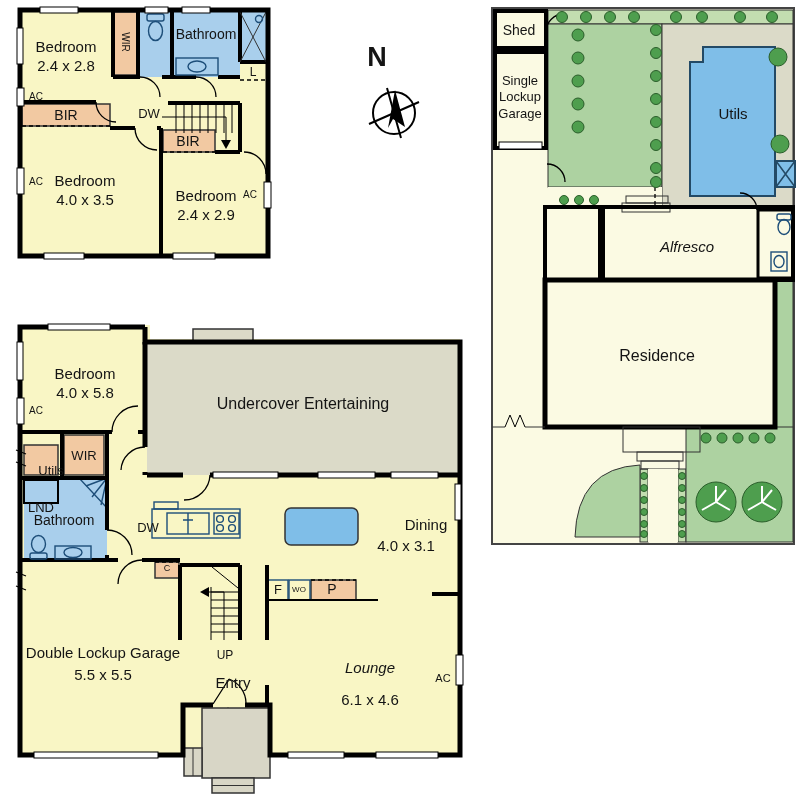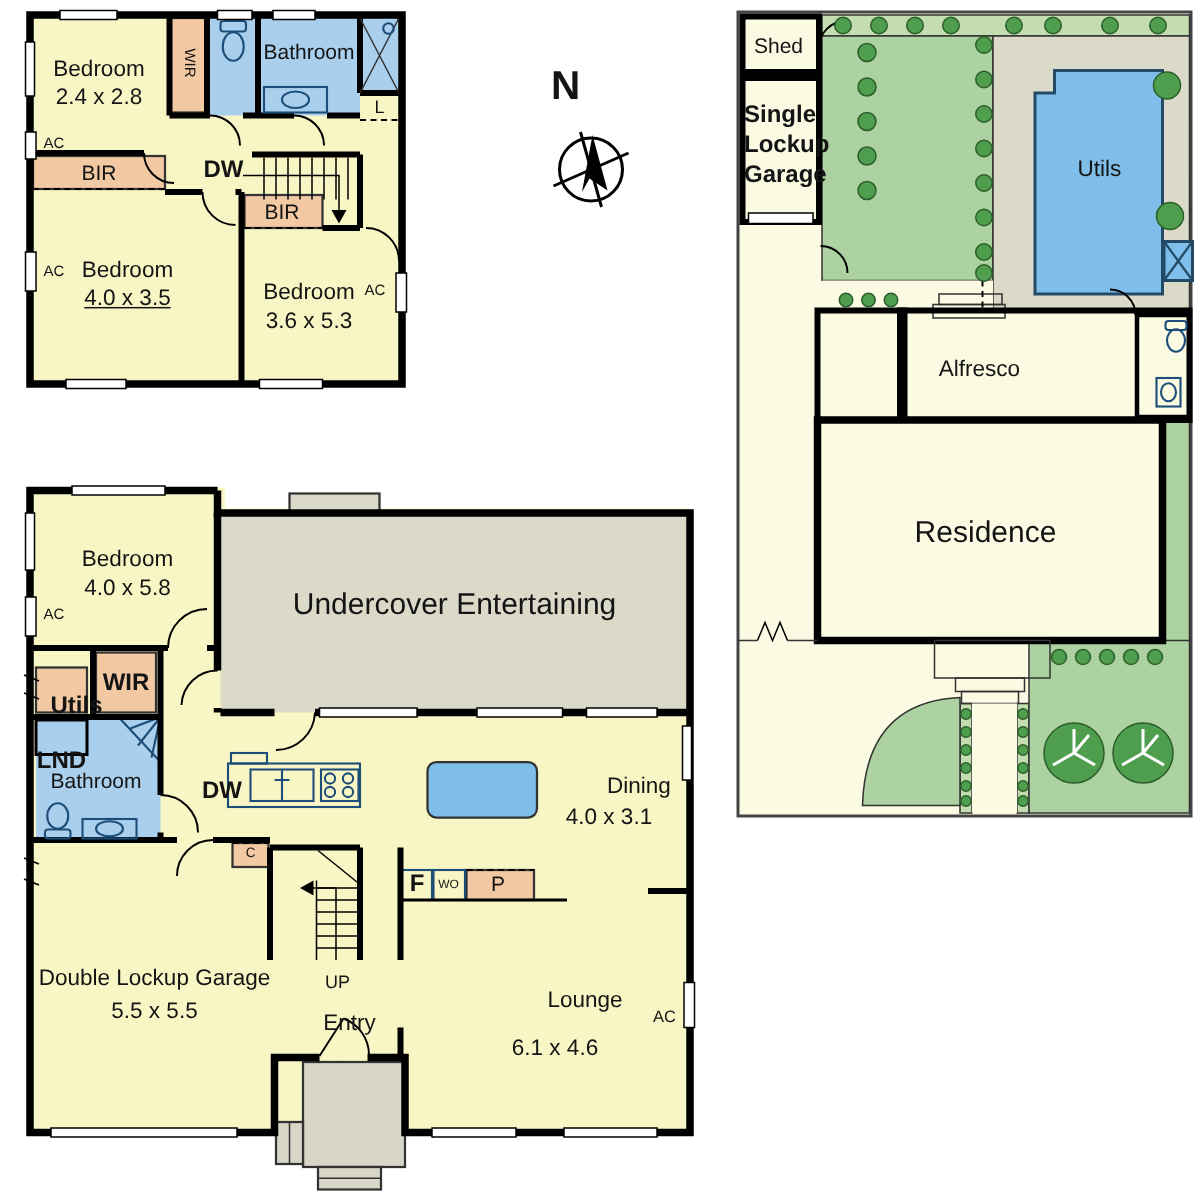--- a/index.html
+++ b/index.html
@@ -15,21 +15,21 @@
   .t333{stroke:#333;stroke-width:1;fill:none;}
   .dr{stroke:#000;stroke-width:1.3;fill:none;}
   .dsh{stroke:#000;stroke-width:1.3;fill:none;stroke-dasharray:4 3;}
   .win{fill:#fff;stroke:#000;stroke-width:1;}
   .nv{stroke:#1d4e79;stroke-width:1.4;fill:none;}
   .bx{stroke:#333;stroke-width:1.5;}
   
   .lbl{position:absolute;transform:translate(-50%,-50%);color:#141414;white-space:nowrap;
        text-align:center;line-height:1.25;font-size:15px;}
   .s8{font-size:8px;}.s9{font-size:9px;}.s10{font-size:10px;}.s11{font-size:11px;}
-  .s12{font-size:12px;}.s13{font-size:16px;font-weight:bold;}.s14{font-size:14px;}.s16{font-size:20px;}
+  .s12{font-size:12px;}.s13{font-size:13px;}.s14{font-size:14px;}.s16{font-size:16px;}
   .vert{transform:translate(-50%,-50%) rotate(90deg);}
   .wrap{white-space:normal;width:48px;}
   .north{font-size:27px;font-weight:bold;}
 </style>
 </head>
 <body>
 
 <div id="canvas">
 <svg width="800" height="797" viewBox="0 0 800 797">
 
@@ -307,23 +307,23 @@
   <div class="lbl" style="left:66px;top:47px;">Bedroom</div>
   <div class="lbl" style="left:66px;top:66px;">2.4 x 2.8</div>
   <div class="lbl vert s10" style="left:125px;top:42px;">WIR</div>
   <div class="lbl s14" style="left:206px;top:35px;">Bathroom</div>
   <div class="lbl s12" style="left:253px;top:72px;">L</div>
   <div class="lbl s10" style="left:36px;top:97px;">AC</div>
   <div class="lbl s14" style="left:66px;top:116px;">BIR</div>
   <div class="lbl s13" style="left:149px;top:114px;">DW</div>
   <div class="lbl s14" style="left:188px;top:142px;">BIR</div>
   <div class="lbl" style="left:85px;top:181px;">Bedroom</div>
-  <div class="lbl" style="left:85px;top:200px;text-decoration:underline;">4.0 x 3.5</div>
+  <div class="lbl" style="left:85px;top:200px;">4.0 x 3.5</div>
   <div class="lbl" style="left:206px;top:196px;">Bedroom</div>
-  <div class="lbl" style="left:206px;top:215px;">3.6 x 5.3</div>
+  <div class="lbl" style="left:206px;top:215px;">2.4 x 2.9</div>
   <div class="lbl s10" style="left:36px;top:182px;">AC</div>
   <div class="lbl s10" style="left:250px;top:195px;">AC</div>
 
   <div class="lbl north" style="left:377px;top:58px;">N</div>
 
   <div class="lbl" style="left:85px;top:374px;">Bedroom</div>
   <div class="lbl" style="left:85px;top:393px;">4.0 x 5.8</div>
   <div class="lbl s10" style="left:36px;top:411px;">AC</div>
   <div class="lbl s13" style="left:51px;top:461px;margin-top:10px;">Utils</div>
   <div class="lbl s13" style="left:84px;top:456px;">WIR</div>
@@ -334,23 +334,23 @@
   <div class="lbl" style="left:426px;top:525px;">Dining</div>
   <div class="lbl" style="left:406px;top:546px;">4.0 x 3.1</div>
   <div class="lbl s13" style="left:278px;top:590px;">F</div>
   <div class="lbl s8" style="left:299px;top:590px;">WO</div>
   <div class="lbl s14" style="left:332px;top:590px;">P</div>
   <div class="lbl s9" style="left:167px;top:569px;">C</div>
   <div class="lbl" style="left:103px;top:653px;">Double Lockup Garage</div>
   <div class="lbl" style="left:103px;top:675px;">5.5 x 5.5</div>
   <div class="lbl s12" style="left:225px;top:655px;">UP</div>
   <div class="lbl" style="left:233px;top:683px;">Entry</div>
-  <div class="lbl" style="left:390px;top:668px;">Lounge</div>
+  <div class="lbl" style="left:370px;top:668px;font-style:italic;">Lounge</div>
   <div class="lbl" style="left:370px;top:690px;margin-top:10px;">6.1 x 4.6</div>
   <div class="lbl s11" style="left:443px;top:679px;">AC</div>
 
   <div class="lbl s14" style="left:519px;top:31px;">Shed</div>
   <div class="lbl s13 wrap" style="left:520px;top:97px;">Single Lockup Garage</div>
   <div class="lbl" style="left:733px;top:114px;">Utils</div>
-  <div class="lbl" style="left:653px;top:247px;">Alfresco</div>
+  <div class="lbl" style="left:687px;top:247px;font-style:italic;">Alfresco</div>
   <div class="lbl s16" style="left:657px;top:356px;">Residence</div>
 </div>
 </div>
 
 </body></html>

